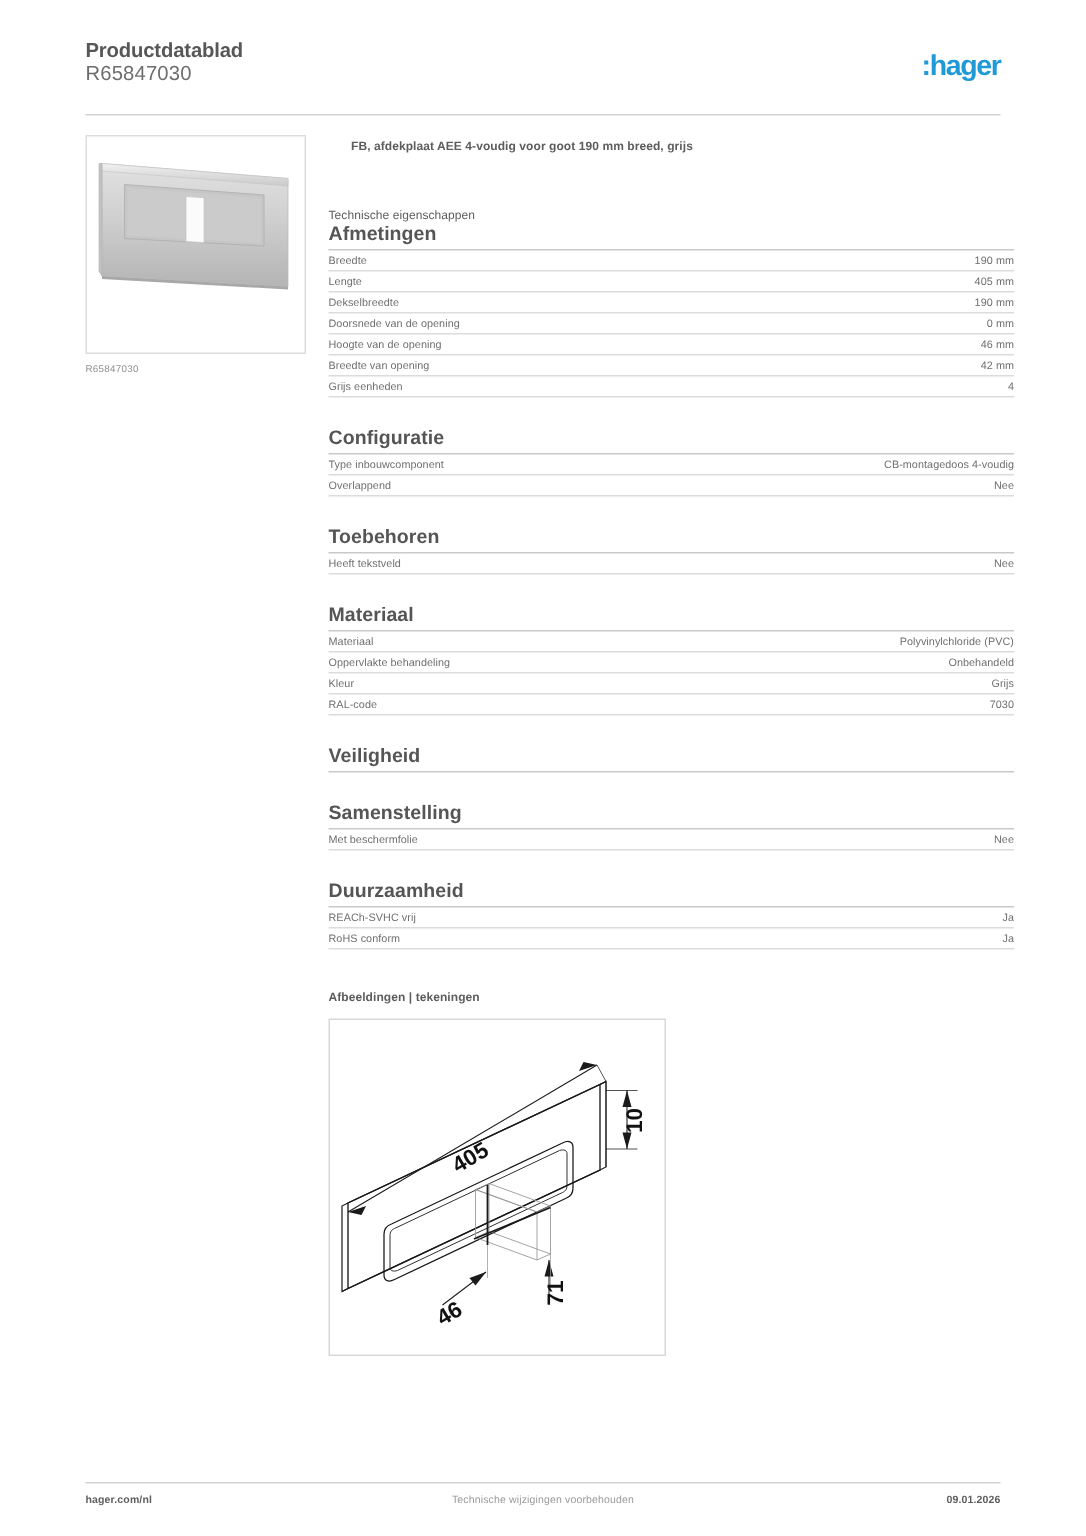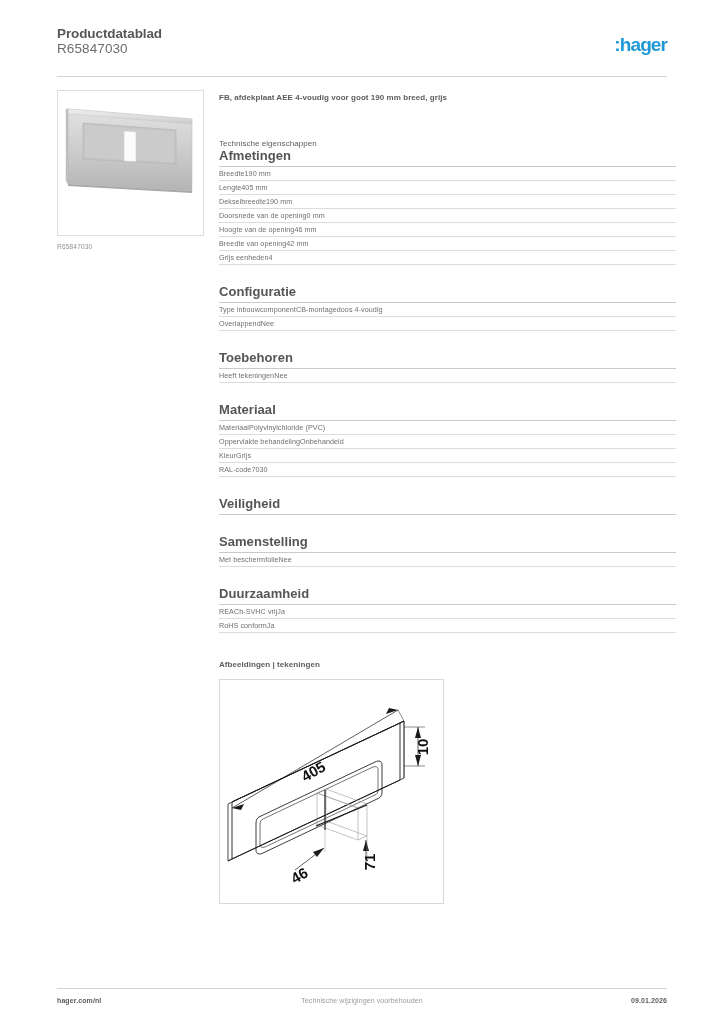--- a/index.html
+++ b/index.html
@@ -91,20 +91,21 @@
     left: 219px;
     top: 92px;
     width: 457px;
   }
   .product-desc {
     font-size: 8px;
     font-weight: bold;
     color: #5d5d5d;
     letter-spacing: 0.05px;
     line-height: 11px;
+    margin-left: 15px;
   }
   .section-title {
     font-size: 8px;
     font-weight: normal;
     color: #5d5d5d;
     letter-spacing: 0.05px;
     margin-top: 36px;
   }
 
   
@@ -113,21 +114,21 @@
   .group-head {
     font-size: 13px;
     font-weight: bold;
     color: #555555;
     padding-bottom: 3px;
     border-bottom: 1px solid #c9c9c9;
     letter-spacing: 0.05px;
   }
   .spec-row {
     display: flex;
-    justify-content: flex-start;
+    justify-content: space-between;
     align-items: baseline;
     border-bottom: 1px solid #dcdcdc;
     height: 14px;
     padding-top: 2px;
   }
   .spec-label {
     font-size: 7.2px;
     color: #6f6f6f;
     letter-spacing: 0.05px;
     white-space: nowrap;
@@ -291,21 +292,21 @@
             <span class="spec-value">CB-montagedoos 4-voudig</span>
           </div>
           <div class="spec-row">
             <span class="spec-label">Overlappend</span>
             <span class="spec-value">Nee</span>
           </div>
         </div>
         <div class="spec-group">
           <div class="group-head">Toebehoren</div>
           <div class="spec-row">
-            <span class="spec-label">Heeft tekeningen</span>
+            <span class="spec-label">Heeft tekstveld</span>
             <span class="spec-value">Nee</span>
           </div>
         </div>
         <div class="spec-group">
           <div class="group-head">Materiaal</div>
           <div class="spec-row">
             <span class="spec-label">Materiaal</span>
             <span class="spec-value">Polyvinylchloride (PVC)</span>
           </div>
           <div class="spec-row">

